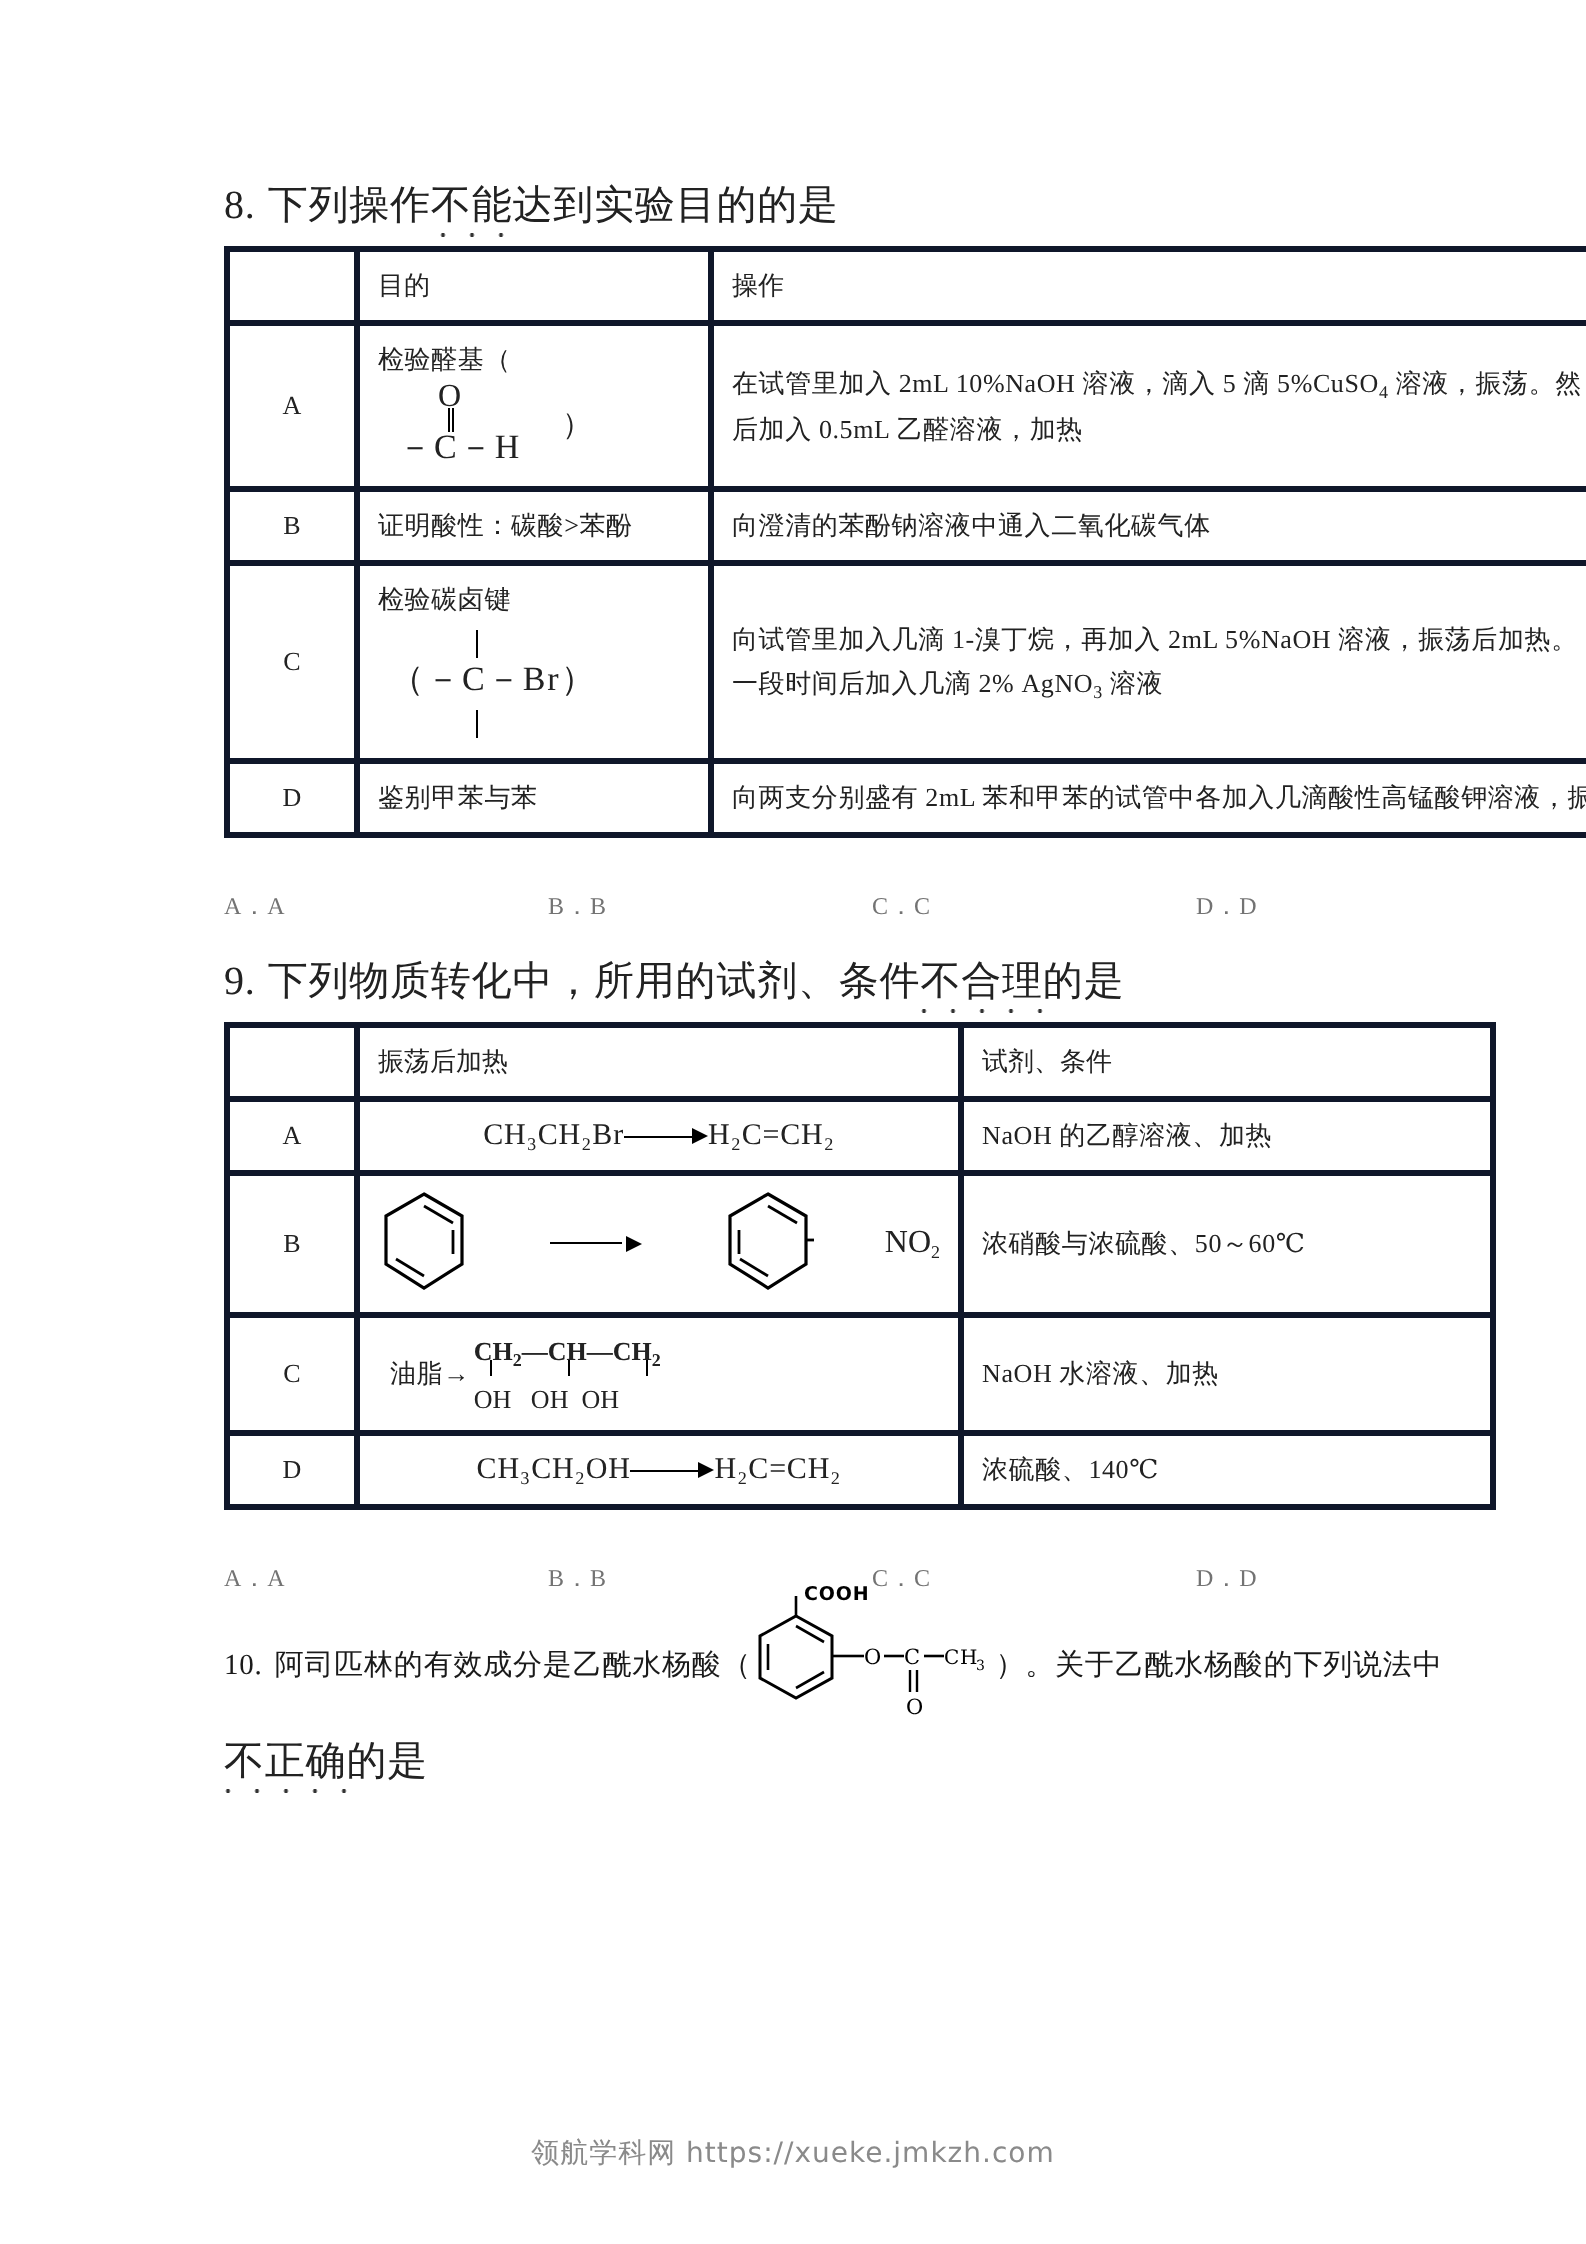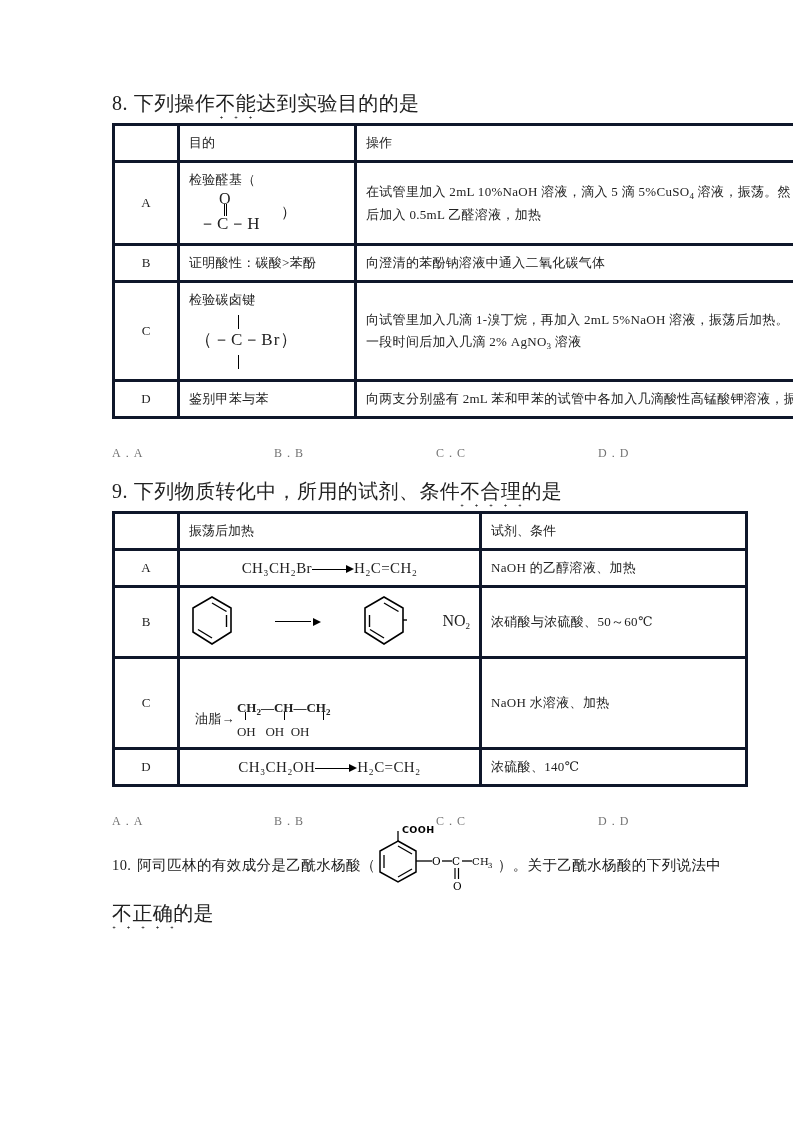--- a/index.html
+++ b/index.html
@@ -265,21 +265,21 @@
             </svg>
             <span class="ser" style="font-size:16px;margin-left:-4px;"><span>NO</span><sub>2</sub></span>
           </div>
         </td>
         <td class="c-cond cell-txt">浓硝酸与浓硫酸、50～60℃</td>
       </tr>
 
       <tr>
         <td class="c-idx">C</td>
         <td class="c-conv">
-          <div style="display:flex;align-items:center;justify-content:flex-start;padding-left:6px;margin-top:32px;">
+          <div style="display:flex;align-items:center;justify-content:flex-start;padding-left:6px;">
             <span class="cell-txt" style="font-size:13px;">油脂→</span>
             <span class="struct-gly">
               <span class="top ser" style="font-size:13px;font-weight:bold;">CH<sub>2</sub>—CH—CH<sub>2</sub></span>
               <span class="bar" style="left:8px;"></span>
               <span class="bar" style="left:47px;"></span>
               <span class="bar" style="left:86px;"></span>
               <span class="bot ser" style="font-size:13px;">OH&nbsp;&nbsp;&nbsp;OH&nbsp;&nbsp;OH</span>
             </span>
           </div>
         </td>
@@ -322,13 +322,14 @@
           <line x1="79" y1="43" x2="79" y2="54" stroke="#000" stroke-width="1.2"></line>
           <line x1="82.5" y1="43" x2="82.5" y2="54" stroke="#000" stroke-width="1.2"></line>
           <text x="77" y="65" font-family="DejaVu Serif, serif" font-size="10.5" fill="#000">O</text>
         </svg>
       </span><span>）。关于乙酰水杨酸的下列说法中</span></div>
       <div class="q-line" style="margin-top:26px;"><span class="emph">不正确</span><span>的是</span></div>
     </div>
 
   </div>
 
+  <div class="footer">领航学科网 https://xueke.jmkzh.com</div>
 </div>
 
 </body></html>

